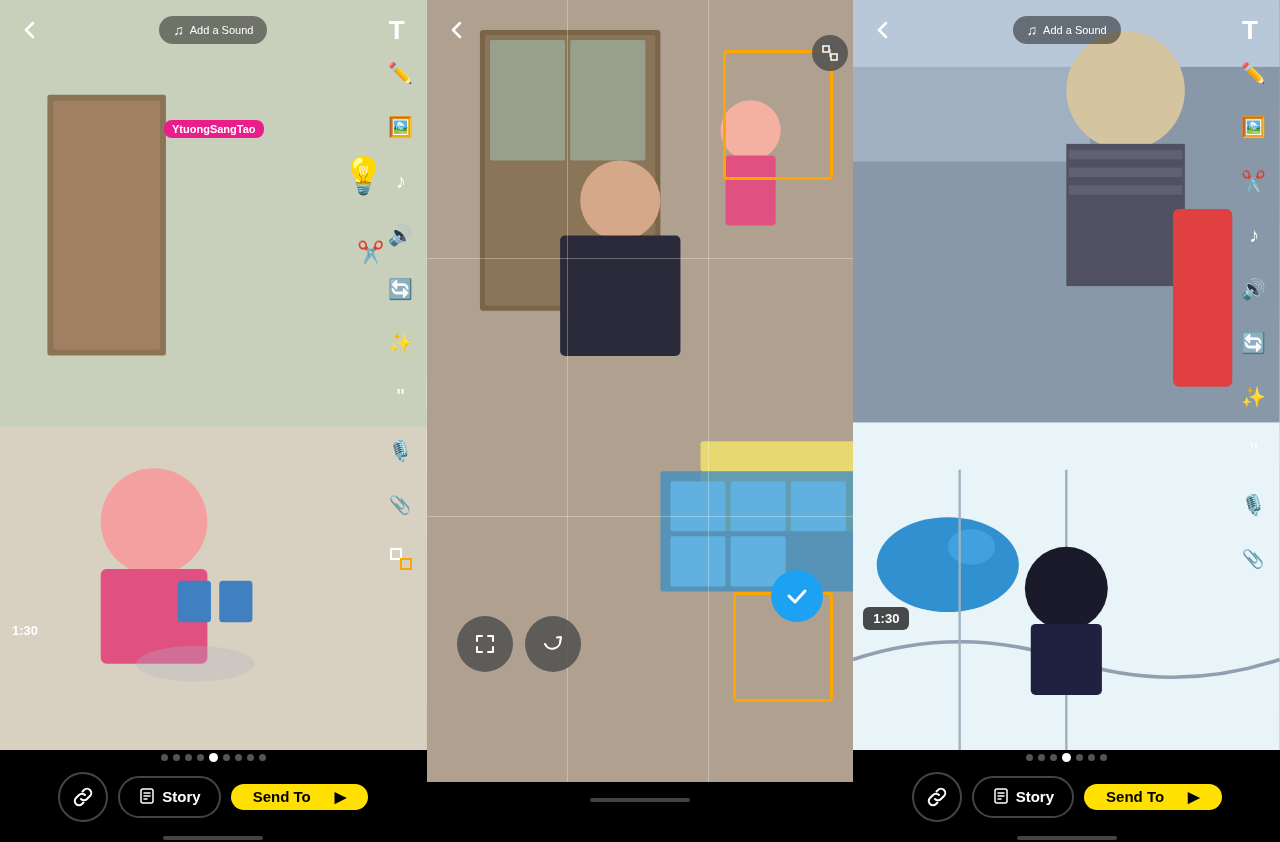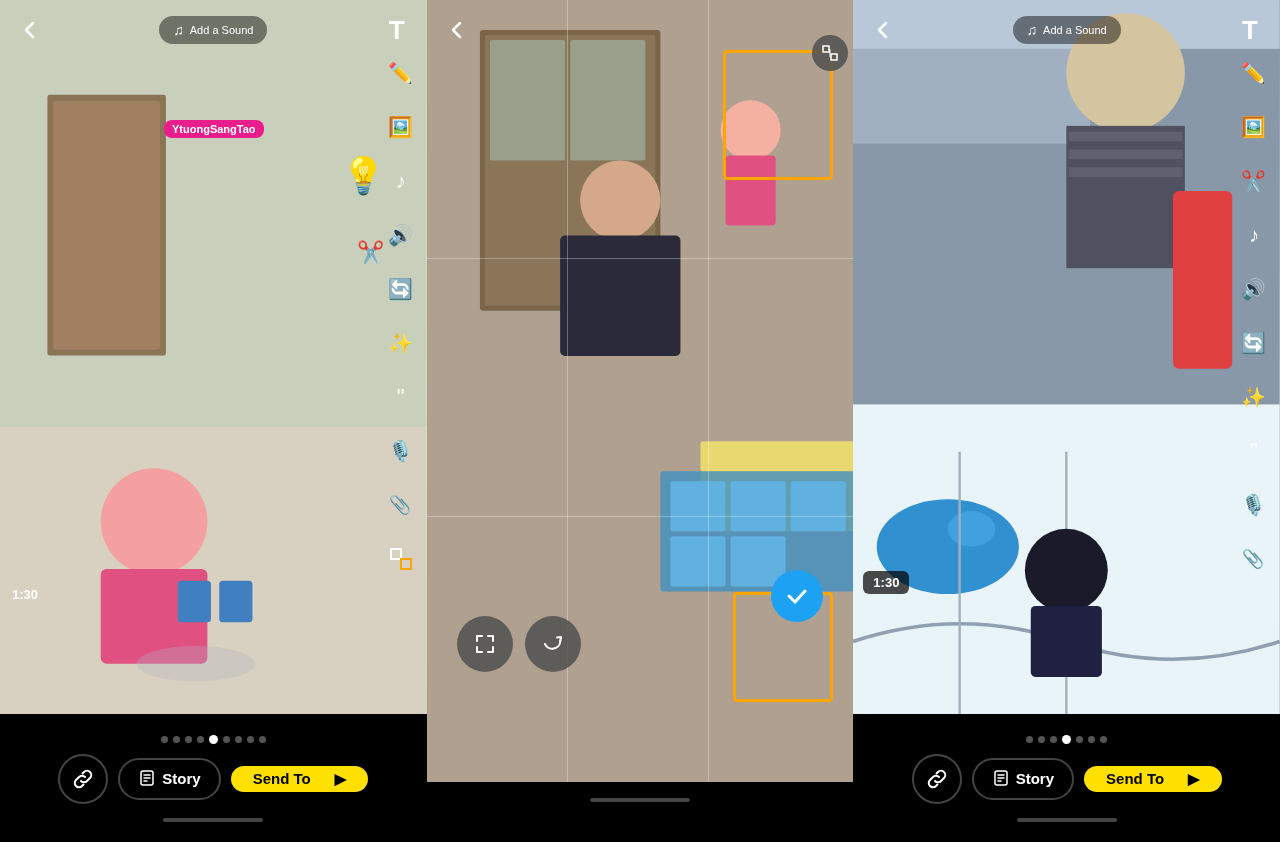--- a/index.html
+++ b/index.html
@@ -101,21 +101,21 @@
       cursor: pointer;
       width: 36px;
       height: 36px;
       display: flex;
       align-items: center;
       justify-content: center;
     }
 
     
     .bottom-bar {
-      height: 128px;
+      height: 92px;
       background: #000;
       display: flex;
       flex-direction: column;
       align-items: center;
       justify-content: center;
       gap: 10px;
       padding: 0 12px;
     }
 
     .timeline-dots {

